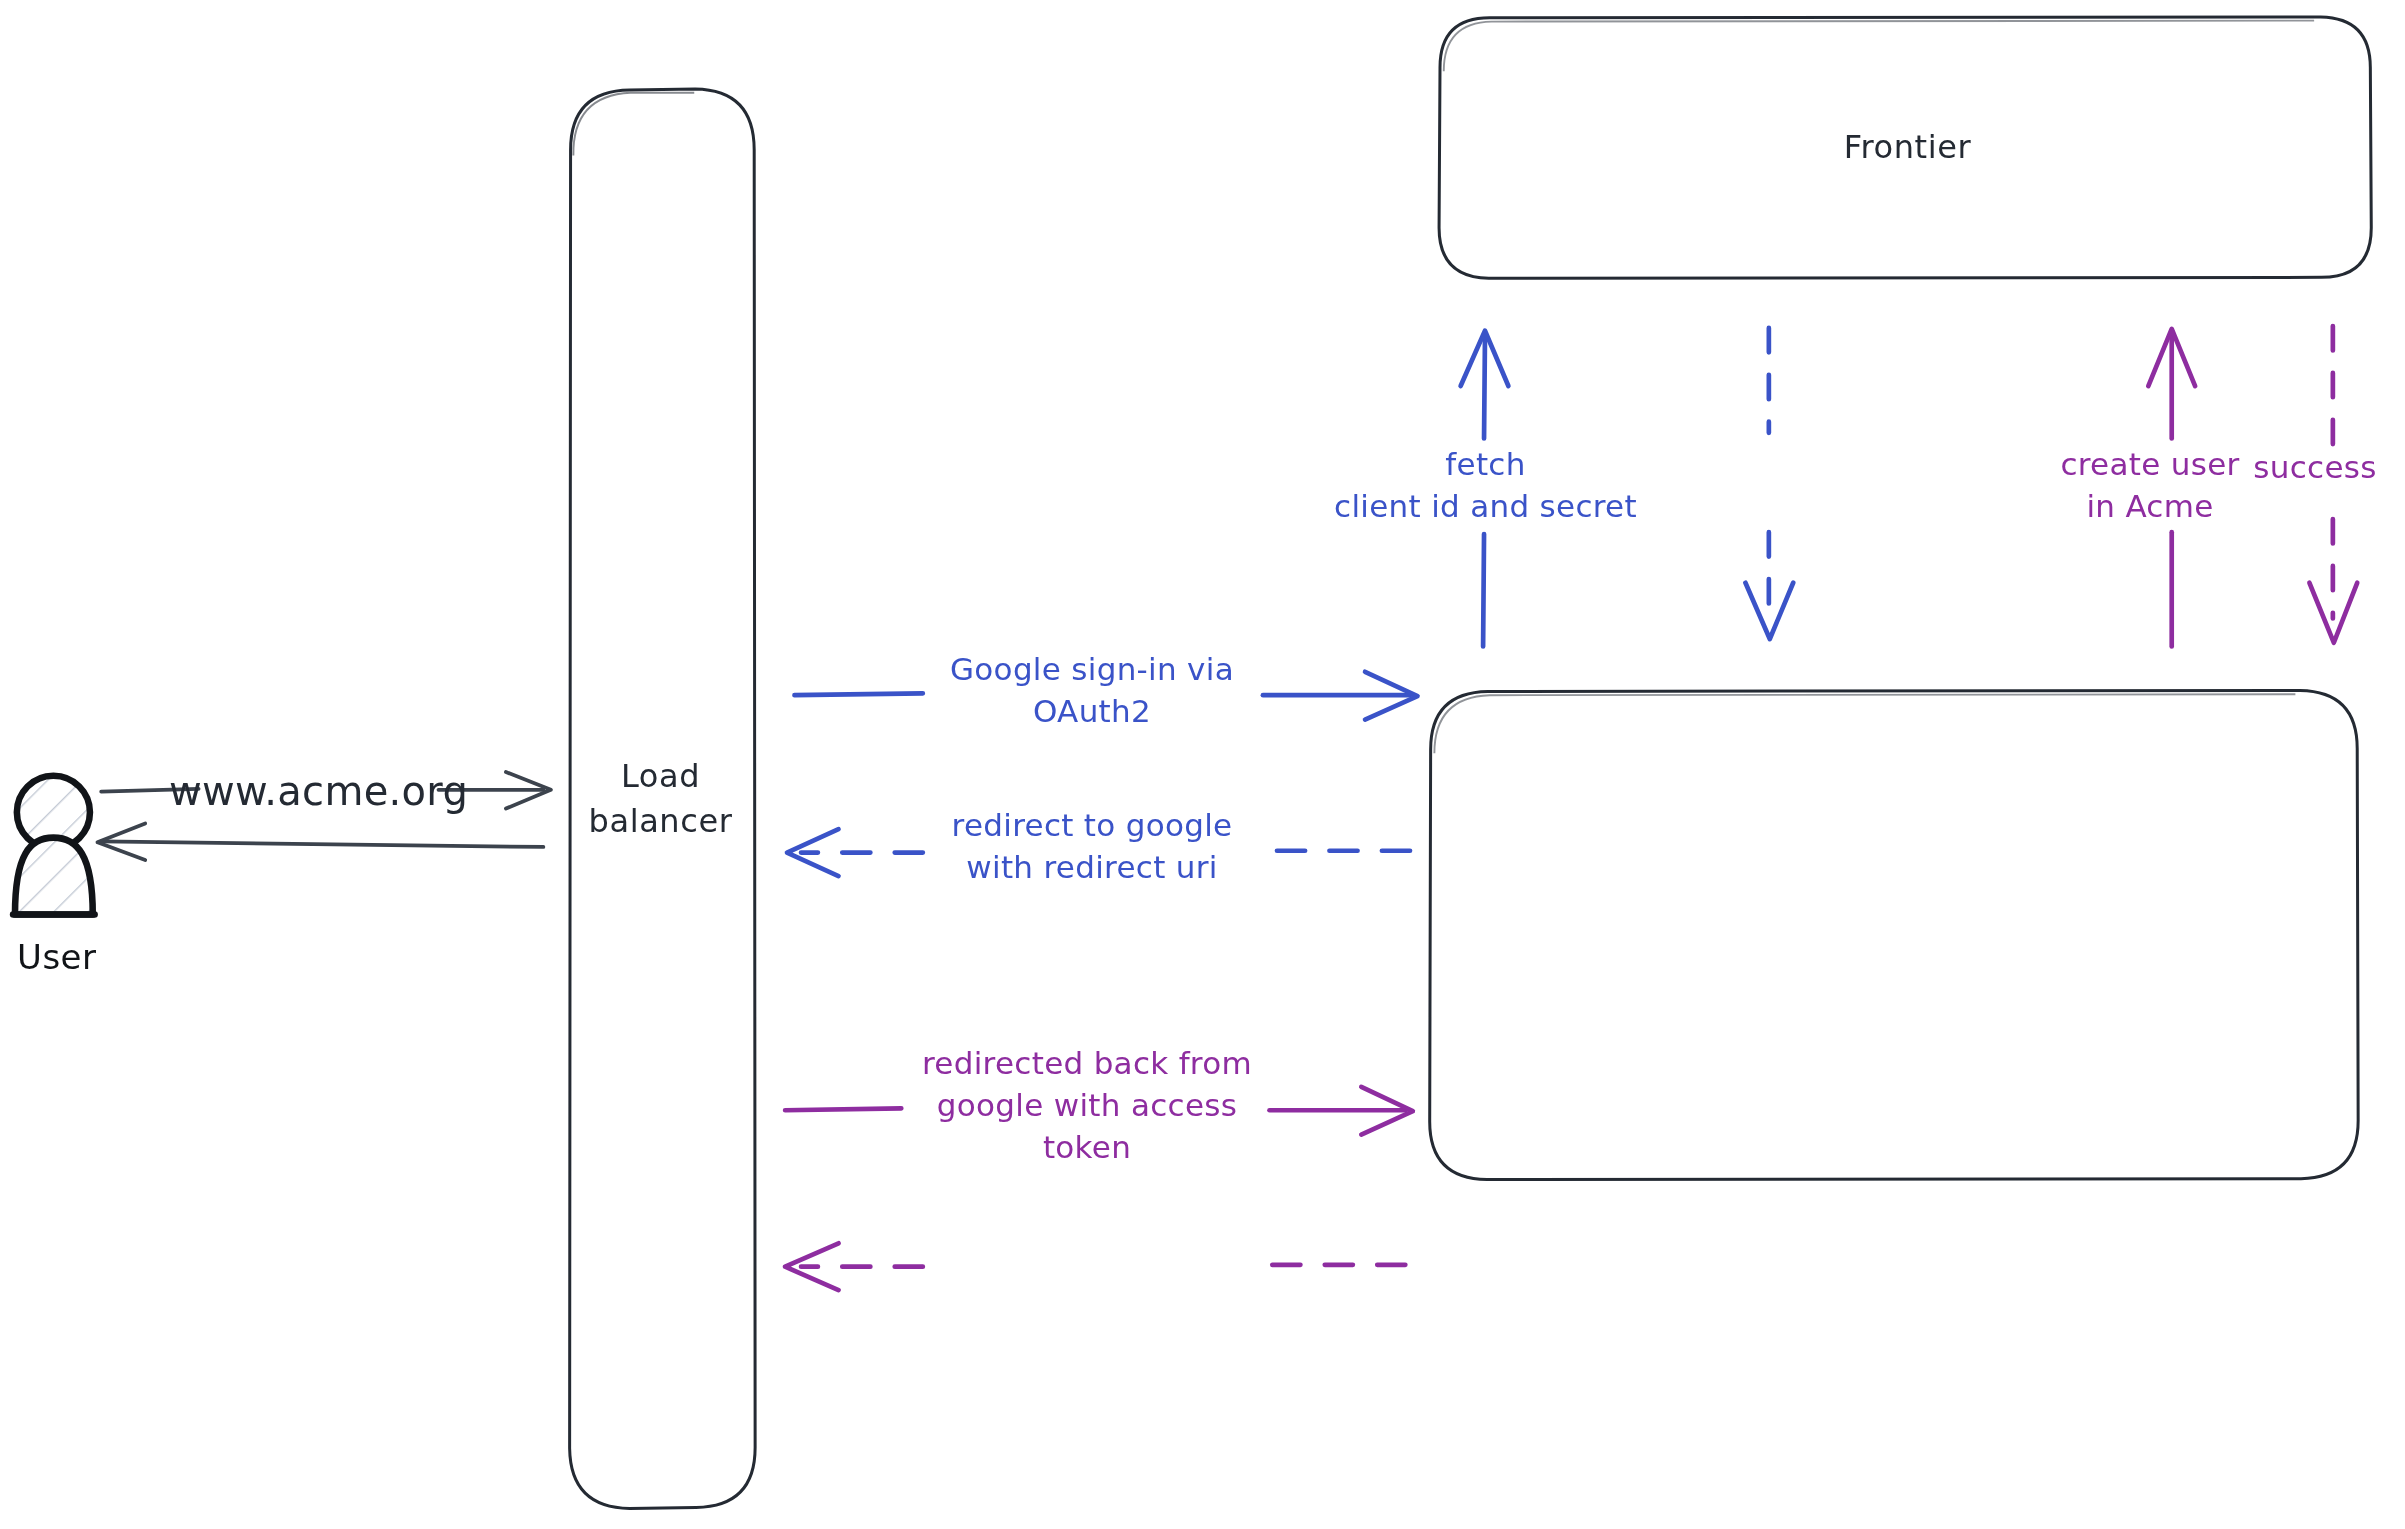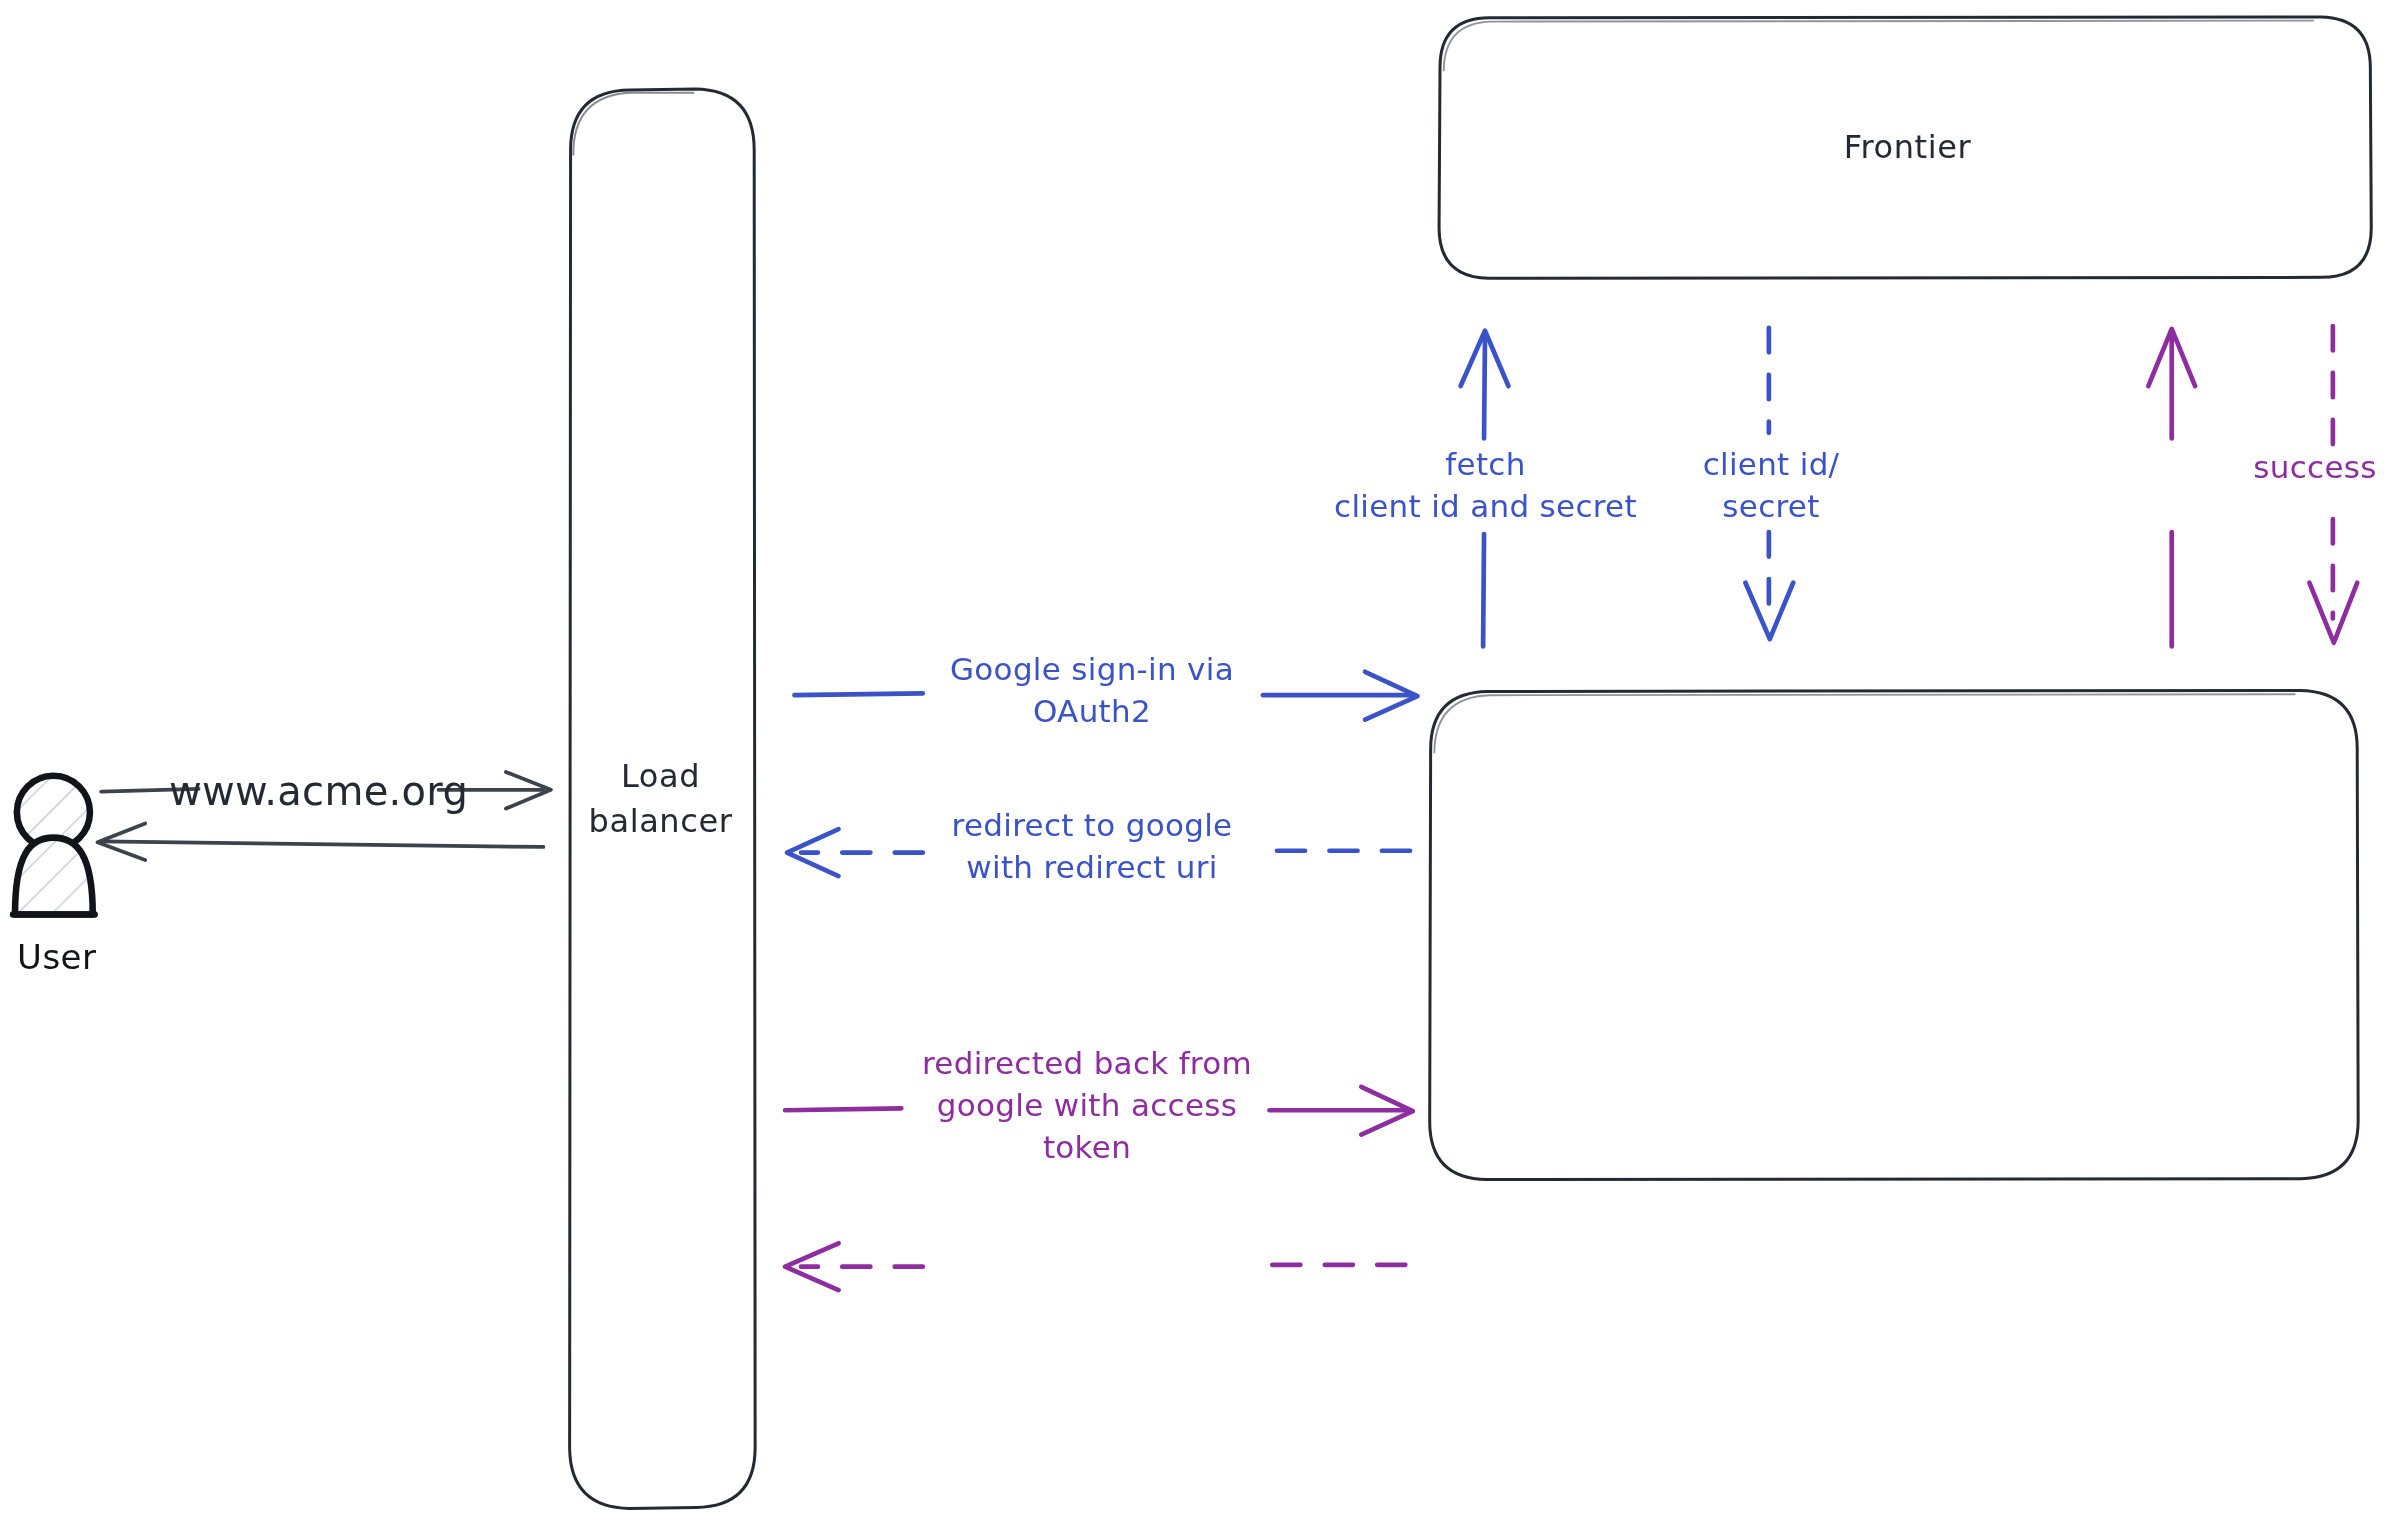--- a/index.html
+++ b/index.html
@@ -196,20 +196,20 @@
 with redirect uri</div>
 
   <div class="edge-label purple" style="left:881px; top:1042px; width:412px;">redirected back from
 google with access
 token</div>
 
 
   <div class="edge-label blue" style="left:1298px; top:443px; width:375px;">fetch
 client id and secret</div>
 
-  <div class="edge-label blue" style="left:1668px; top:443px; width:206px;">client id/
-secret</div>
-
+
+  <div class="edge-label purple" style="left:1986px; top:443px; width:328px;">create user
+in Acme</div>
 
   <div class="edge-label purple" style="left:2225px; top:446px; width:180px;">success</div>
 
 </div>
 
 
 </body></html>

